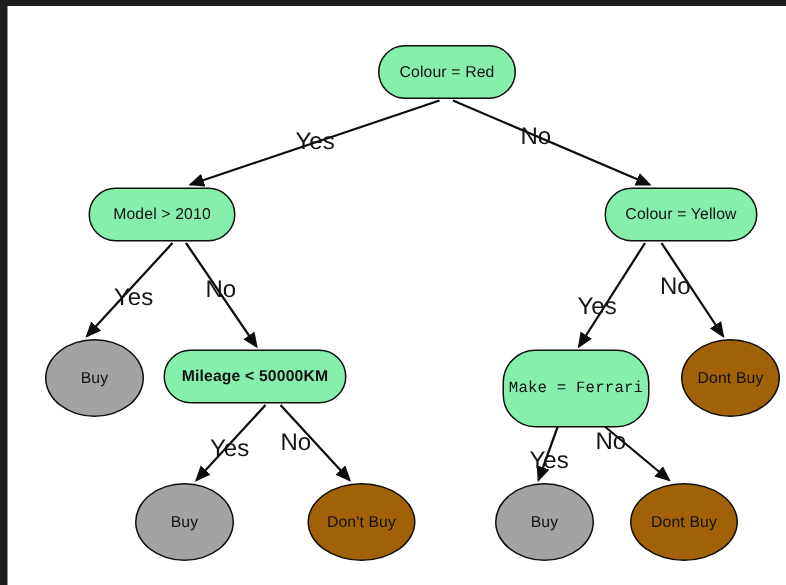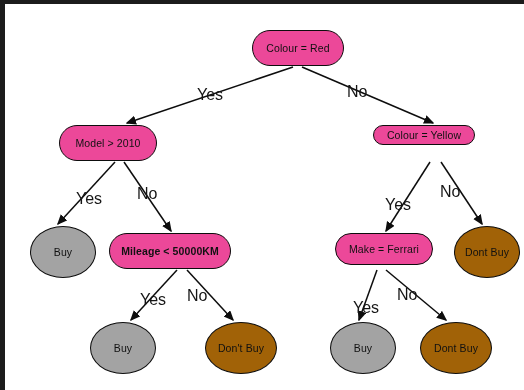--- a/index.html
+++ b/index.html
@@ -35,21 +35,21 @@
     position: absolute;
     box-sizing: border-box;
     display: flex;
     align-items: center;
     justify-content: center;
     border: 1.6px solid #0d0d0d;
     color: #111111;
     font-size: 10.5px;
     letter-spacing: 0.1px;
     white-space: nowrap;
-    background: #ec4899;
+    background: #86efac;
   }
   .node.decision {
     border-radius: 22px;
   }
   .node.leaf {
     border-radius: 50%;
     font-size: 10.5px;
   }
   .node.leaf.buy {
     background: #a3a3a3;
@@ -91,30 +91,30 @@
         </g>
     </svg>
 
     <div id="node-layer">
         <div class="node decision" style="left: 247px; top: 26px; width: 92px; height: 36px;">
           <span>Colour = Red</span>
         </div>
         <div class="node decision" style="left: 54px; top: 121px; width: 98px; height: 36px;">
           <span>Model &gt; 2010</span>
         </div>
-        <div class="node decision" style="left: 368px; top: 121px; width: 102px; height: 20px;">
+        <div class="node decision" style="left: 398px; top: 121px; width: 102px; height: 36px;">
           <span>Colour = Yellow</span>
         </div>
         <div class="node leaf buy" style="left: 25px; top: 222px; width: 66px; height: 52px;">
           <span>Buy</span>
         </div>
         <div class="node decision" style="left: 104px; top: 229px; width: 122px; height: 36px; font-weight: bold;">
           <span>Mileage &lt; 50000KM</span>
         </div>
-        <div class="node decision" style="left: 330px; top: 229px; width: 98px; height: 32px;">
+        <div class="node decision" style="left: 330px; top: 229px; width: 98px; height: 52px; font-family: Liberation Mono, monospace;">
           <span>Make = Ferrari</span>
         </div>
         <div class="node leaf dont" style="left: 449px; top: 222px; width: 66px; height: 52px;">
           <span>Dont Buy</span>
         </div>
         <div class="node leaf buy" style="left: 85px; top: 318px; width: 66px; height: 52px;">
           <span>Buy</span>
         </div>
         <div class="node leaf dont" style="left: 200px; top: 318px; width: 72px; height: 52px; text-align: right;">
           <span>Don't Buy</span>

